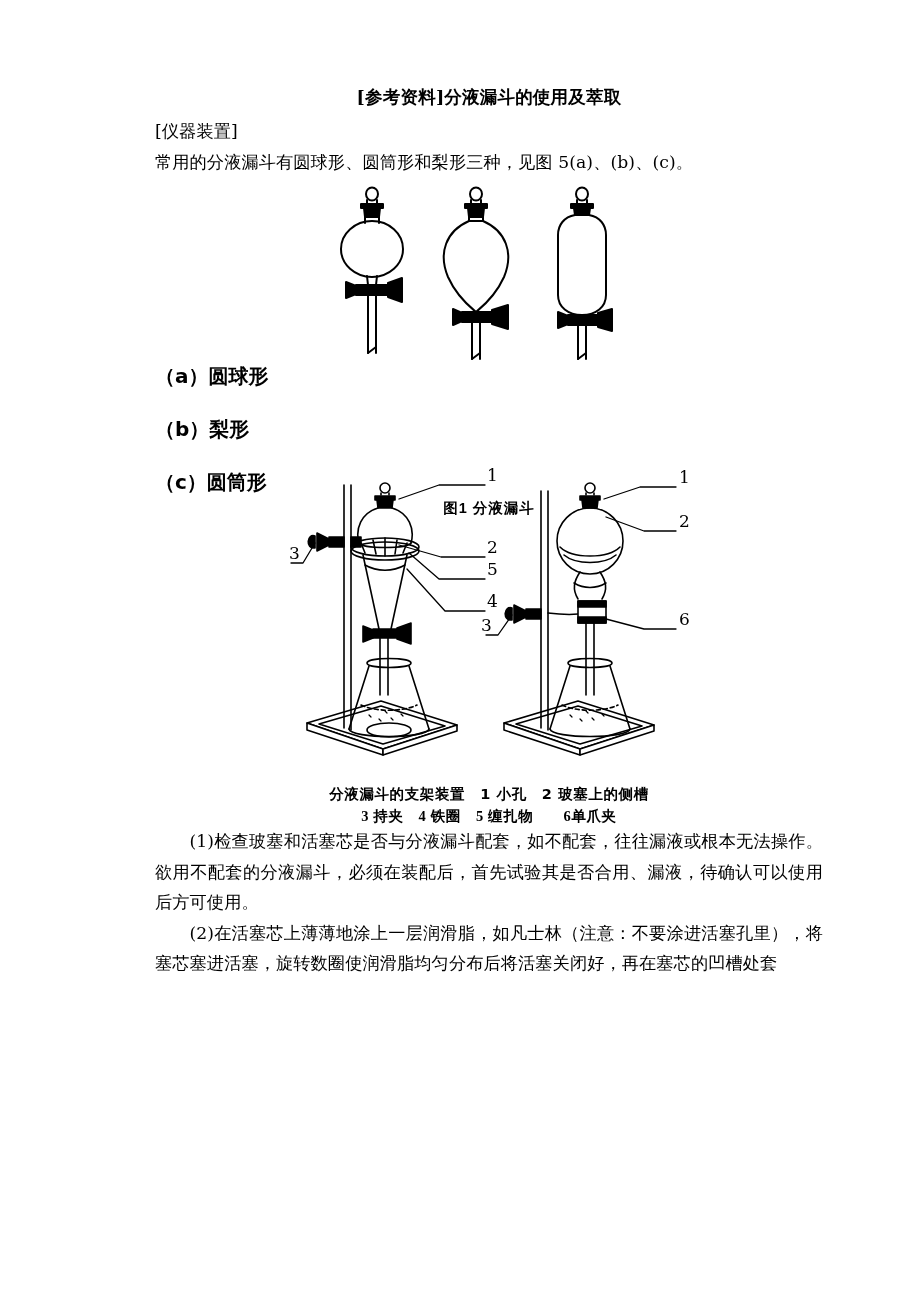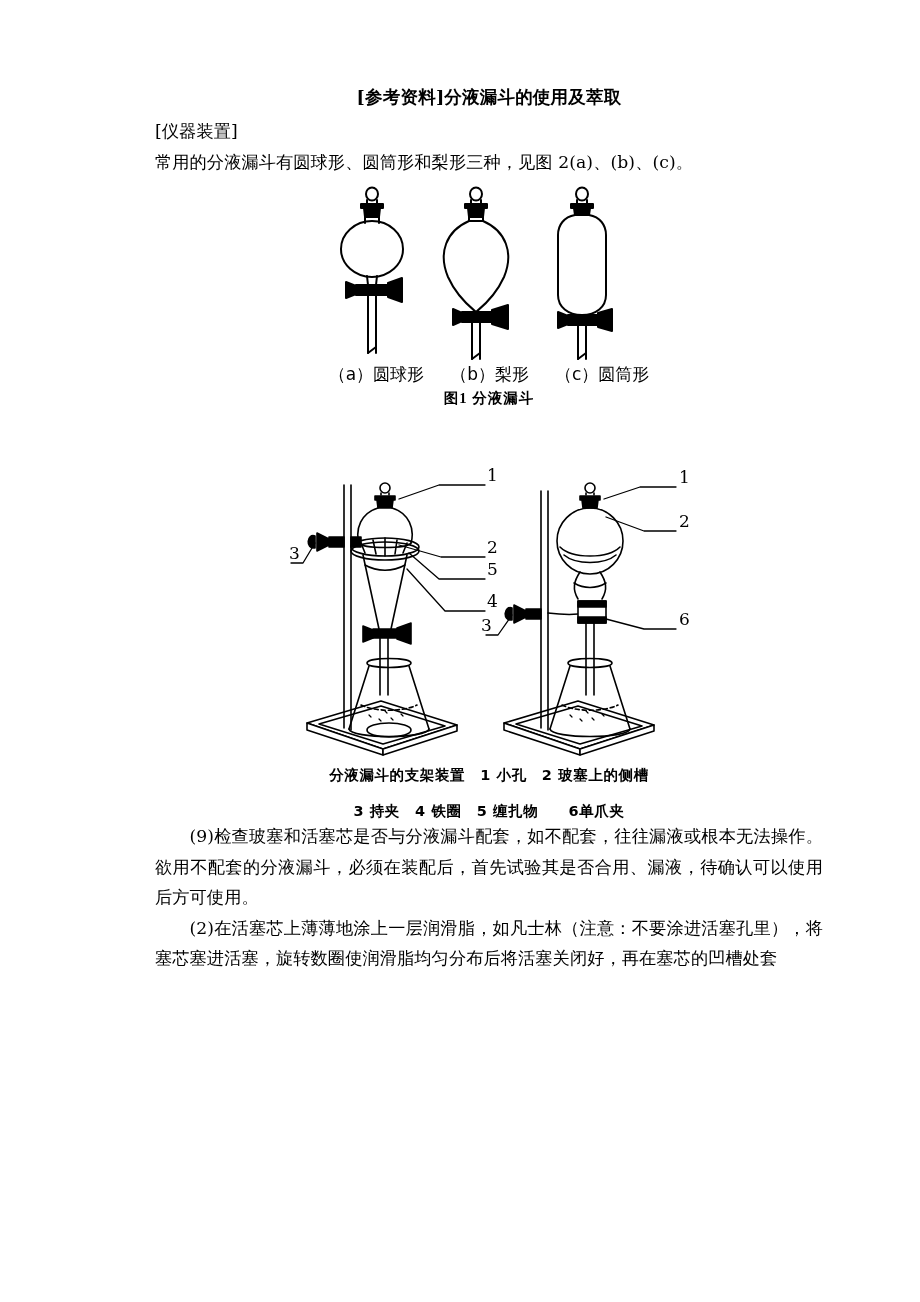--- a/index.html
+++ b/index.html
@@ -53,30 +53,31 @@
     position: relative;
     width: 100%;
     height: 232px;
     margin-top: 8px;
   }
   .fig1-svg { display: block; margin: 0 auto; }
   .fig1-caption-row {
     display: flex;
     justify-content: center;
     gap: 26px;
-    font-size: 17px;
-    font-weight: normal;
+    font-size: 20px;
+    font-weight: bold;
     font-family: "DejaVu Sans", "Liberation Sans", sans-serif;
     margin-top: -2px;
+    flex-direction: column;
   }
   .fig1-title {
     text-align: center;
     font-size: 14.5px;
     font-weight: bold;
-    font-family: Liberation Serif, serif;
+    font-family: Liberation Sans, sans-serif;
     margin-top: 3px;
     letter-spacing: 1px;
   }
 
   .figure-2 {
     position: relative;
     width: 100%;
     margin-top: 10px;
   }
   .fig2-svg { display: block; margin: 0 auto; }
@@ -89,36 +90,36 @@
     margin-top: -4px;
   }
   .fig2-nums span:first-child { margin-right: 196px; }
   .fig2-legend-1, .fig2-legend-2 {
     text-align: center;
     font-size: 14.5px;
     font-weight: bold;
     font-family: "DejaVu Sans", "Liberation Sans", sans-serif;
     letter-spacing: 0.6px;
   }
-  .fig2-legend-1 { margin-top: 3px; }
-  .fig2-legend-2 { margin-top: 17px; }
+  .fig2-legend-1 { margin-top: 22px; }
+  .fig2-legend-2 { margin-top: 3px; font-family: Liberation Serif, serif; }
 
   .spacer-sm { height: 6px; }
 </style>
 </head>
 <body>
 
 <div class="page">
   <div class="content">
 
     <h1 class="doc-title">[参考资料]分液漏斗的使用及萃取</h1>
 
     <p class="para noindent">[仪器装置]</p>
 
-    <p class="para noindent">常用的分液漏斗有圆球形、圆筒形和梨形三种，见图 2(a)、(b)、(c)。</p>
+    <p class="para noindent">常用的分液漏斗有圆球形、圆筒形和梨形三种，见图 5(a)、(b)、(c)。</p>
 
     <div class="figure-1">
       <svg class="fig1-svg" width="330" height="180" viewBox="0 0 330 180">
         <g fill="none" stroke="#000" stroke-width="2" stroke-linecap="round" stroke-linejoin="round">
 
           <g>
 
             <ellipse cx="48" cy="9" rx="6" ry="6.5"></ellipse>
             <path d="M43 15 L43 18 M53 15 L53 18"></path>
 
@@ -317,18 +318,18 @@
           </g>
         </g>
       </svg>
 
 
       <div class="fig2-legend-1">分液漏斗的支架装置　1  小孔　2  玻塞上的侧槽</div>
       <div class="fig2-legend-2">3  持夹　4  铁圈　5  缠扎物　　6单爪夹</div>
     </div>
 
 
-    <p class="para indent">(9)检查玻塞和活塞芯是否与分液漏斗配套，如不配套，往往漏液或根本无法操作。欲用不配套的分液漏斗，必须在装配后，首先试验其是否合用、漏液，待确认可以使用后方可使用。</p>
+    <p class="para indent">(1)检查玻塞和活塞芯是否与分液漏斗配套，如不配套，往往漏液或根本无法操作。欲用不配套的分液漏斗，必须在装配后，首先试验其是否合用、漏液，待确认可以使用后方可使用。</p>
 
     <p class="para indent">(2)在活塞芯上薄薄地涂上一层润滑脂，如凡士林（注意：不要涂进活塞孔里），将塞芯塞进活塞，旋转数圈使润滑脂均匀分布后将活塞关闭好，再在塞芯的凹槽处套</p>
 
   </div>
 </div>
 
 </body></html>

